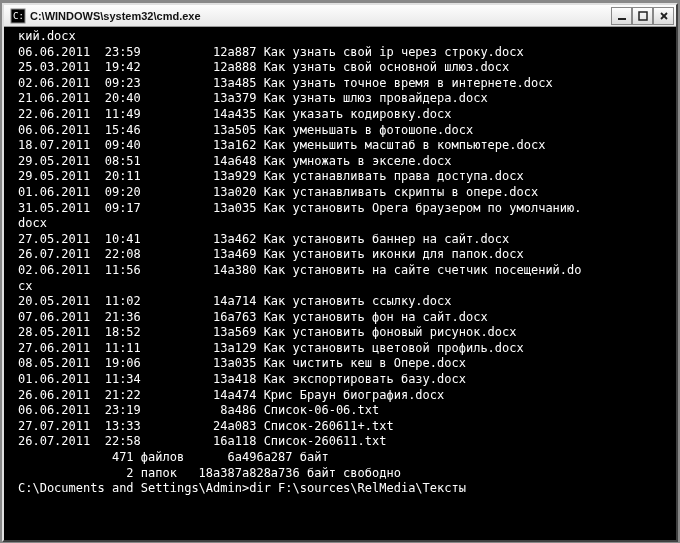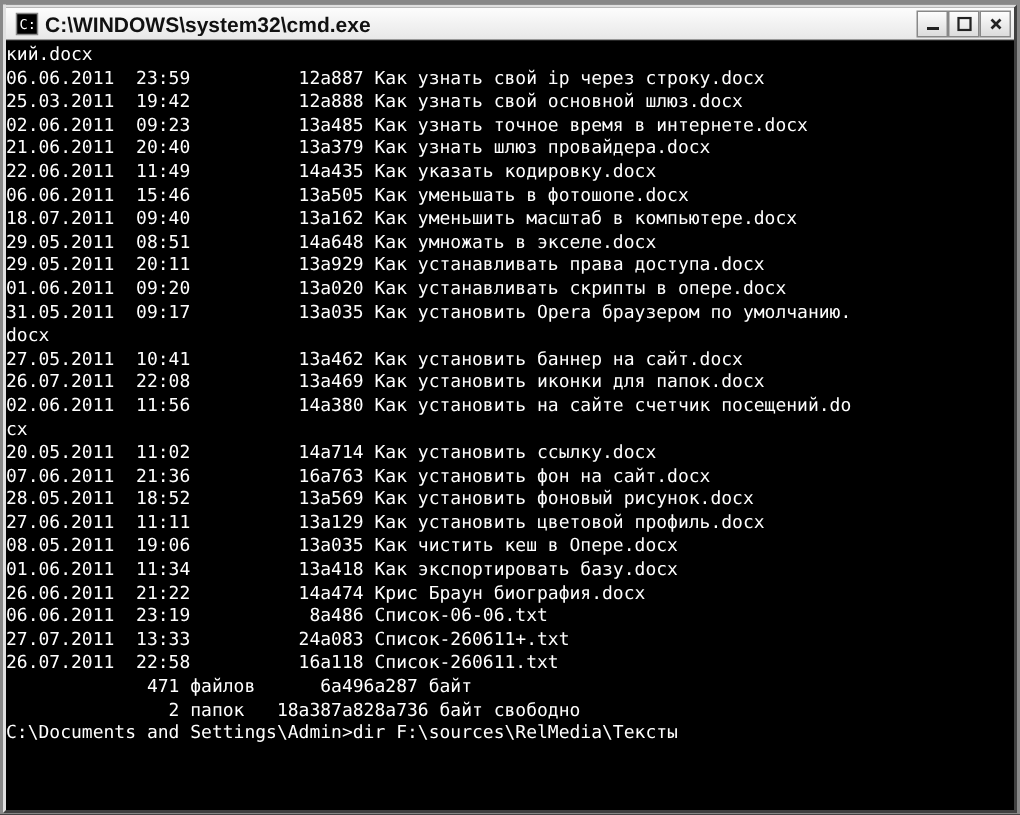--- a/index.html
+++ b/index.html
@@ -35,21 +35,21 @@
     width: 16px;
     height: 16px;
     margin: 0 4px;
     display: inline-flex;
     align-items: center;
     justify-content: center;
   }
   .title-text {
     flex: 1;
     font-family: Tahoma, sans-serif;
-    font-size: 14px;
+    font-size: 11px;
     font-weight: bold;
     color: #111;
     white-space: nowrap;
     overflow: hidden;
   }
   .title-buttons {
     display: flex;
     gap: 0;
   }
   .title-btn {
@@ -66,21 +66,21 @@
     color: #222;
     margin-left: 0;
   }
   .title-btn svg { display:block; }
   .console {
     flex: 1;
     background: #000;
     color: #fff;
     font-size: 12px;
     line-height: 15.6px;
-    padding: 2px 0;
+    padding: 2px 14px;
     white-space: pre;
     overflow: hidden;
     letter-spacing: 0px;
   }
   .row { white-space: pre; }
 </style>
 </head>
 <body>
 
 <div class="window">

